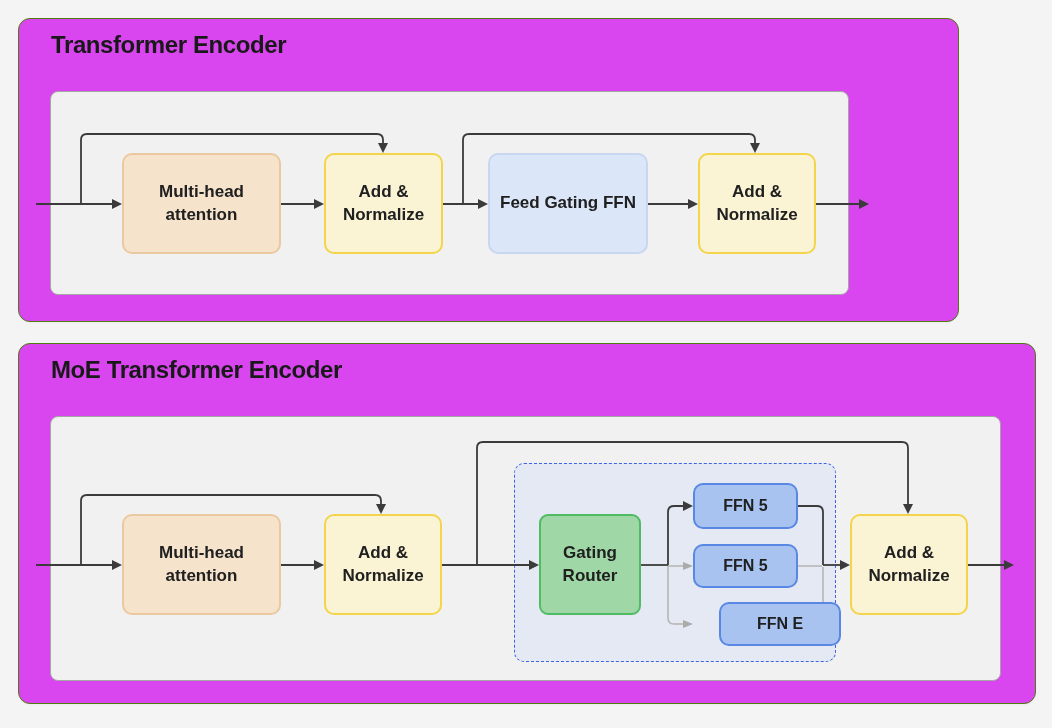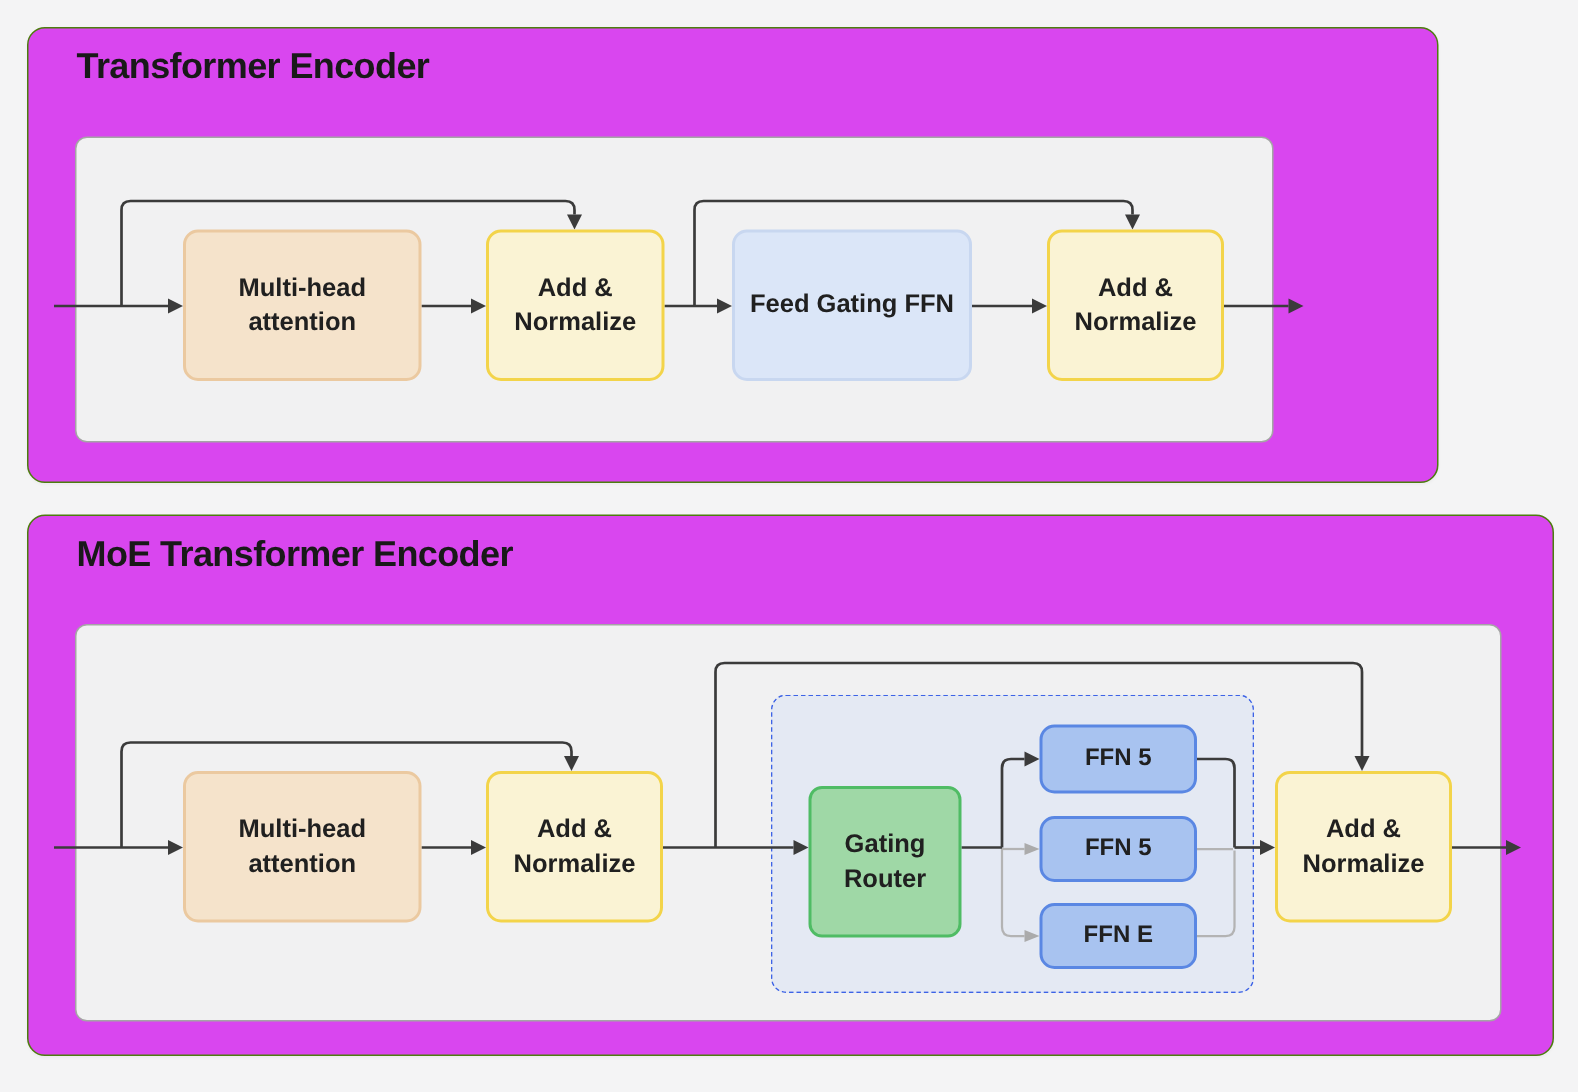--- a/index.html
+++ b/index.html
@@ -150,28 +150,28 @@
       <polygon class="hd" points="985,216 985,226 995,221"></polygon>
     </g>
   </svg>
 
   <div class="node attn" style="left:103px;top:170px;width:159px;height:101px;">
     <span>Multi-head attention</span>
   </div>
   <div class="node addnorm" style="left:305px;top:170px;width:118px;height:101px;">
     <span>Add &amp; Normalize</span>
   </div>
-  <div class="node gating" style="left:520px;top:170px;width:102px;height:101px;margin-top:10px;">
+  <div class="node gating" style="left:520px;top:170px;width:102px;height:101px;">
     <span>Gating Router</span>
   </div>
   <div class="node expert" style="left:674px;top:139px;width:105px;height:46px;">
     <span>FFN 5</span>
   </div>
   <div class="node expert" style="left:674px;top:200px;width:105px;height:44px;">
     <span>FFN 5</span>
   </div>
-  <div class="node expert" style="left:674px;top:258px;width:105px;height:44px;text-align:right;">
+  <div class="node expert" style="left:700px;top:258px;width:122px;height:44px;text-align:right;">
     <span>FFN E</span>
   </div>
   <div class="node addnorm" style="left:831px;top:170px;width:118px;height:101px;">
     <span>Add &amp; Normalize</span>
   </div>
 </section>
 
 </body></html>

